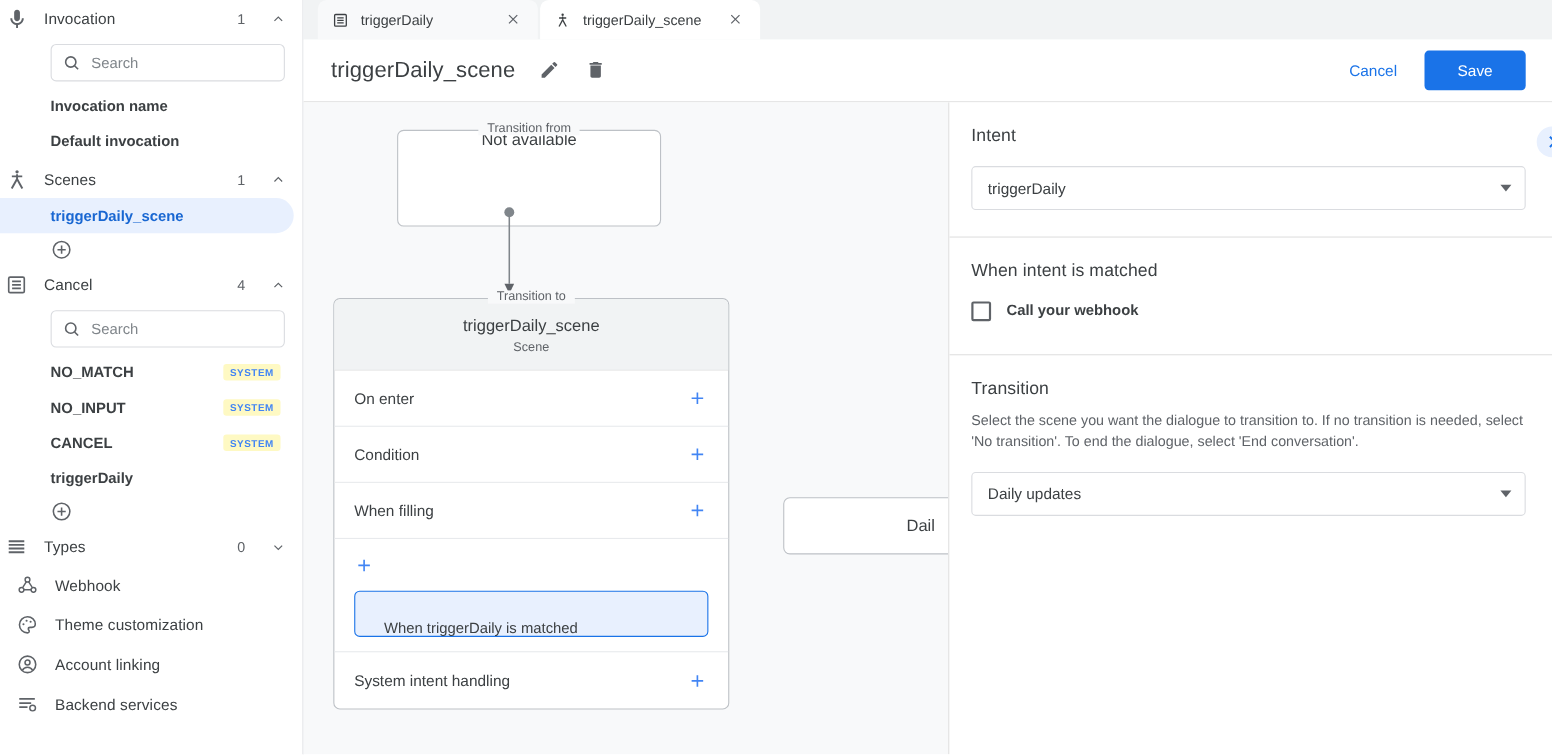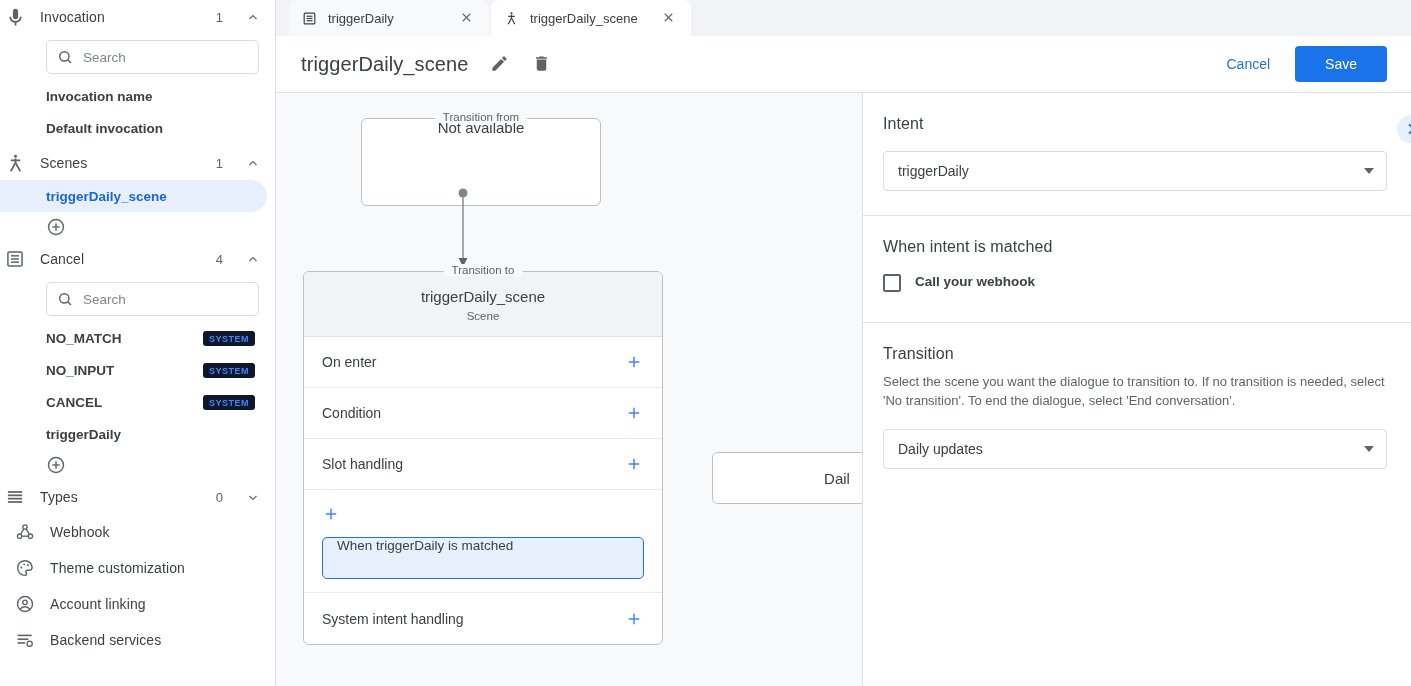--- a/index.html
+++ b/index.html
@@ -48,21 +48,21 @@
   .nav-item {
     display: flex; align-items: center;
     height: 32px; margin: 0 8px 0 0;
     padding-left: 46px; padding-right: 12px;
     font-size: 13.5px; font-weight: bold; color: #3c4043;
     cursor: pointer; border-radius: 0 16px 16px 0;
   }
   .nav-item.selected { background: #e8f0fe; color: #1967d2; }
   .nav-item .ni-label { flex: 1; }
   .sys-badge {
-    background: #0f172a; color: #4285f4;
+    background: #fef9c3; color: #4285f4;
     font-size: 9px; font-weight: bold; letter-spacing: .5px;
     padding: 3px 6px 2px; border-radius: 3px;
   }
   .add-row { padding-left: 46px; height: 30px; display: flex; align-items: center; }
   .add-btn { width: 20px; height: 20px; color: #5f6368; cursor: pointer; display: flex; }
 
   .nav-link-row {
     display: flex; align-items: center;
     height: 36px; padding: 0 16px 0 14px; gap: 14px; cursor: pointer;
   }
@@ -160,22 +160,22 @@
     font-size: 14px; color: #3c4043;
   }
   .scene-row:last-child { border-bottom: none; }
   .scene-row .sr-label { flex: 1; }
   .plus-ic { color: #4285f4; width: 18px; height: 18px; cursor: pointer; display: flex; }
   .scene-section { border-bottom: 1px solid #e8eaed; }
   .scene-section .scene-row { border-bottom: none; height: 47px; }
   .handler-chip {
     margin: 0 18px 13px; height: 42px;
     border: 1px solid #1a73e8; border-radius: 5px;
-    background: #e8f0fe; display: flex; align-items: flex-start;
-    padding-left: 14px; font-size: 13.5px; color: #3c4043;
+    background: #e8f0fe; display: flex; align-items: flex-end;
+    padding-left: 26px; font-size: 13.5px; color: #3c4043;
     position: relative; cursor: pointer;
   }
 
   #node-daily {
     left: 436px; top: 359px; width: 250px; height: 52px;
     background: #ffffff;
     display: flex; align-items: center; justify-content: center;
   }
   #node-daily .node-title { font-size: 15px; color: #3c4043; white-space: nowrap; }
 
@@ -499,21 +499,21 @@
           <div class="scene-row">
             <span class="sr-label">Condition</span>
             <span class="plus-ic">
               <svg width="18" height="18" viewBox="0 0 24 24" fill="none" stroke="currentColor" stroke-width="2">
                   <line x1="12" y1="5" x2="12" y2="19"></line>
                   <line x1="5" y1="12" x2="19" y2="12"></line>
                 </svg>
             </span>
           </div>
           <div class="scene-row">
-            <span class="sr-label">Slot handling</span>
+            <span class="sr-label">When filling</span>
             <span class="plus-ic">
               <svg width="18" height="18" viewBox="0 0 24 24" fill="none" stroke="currentColor" stroke-width="2">
                   <line x1="12" y1="5" x2="12" y2="19"></line>
                   <line x1="5" y1="12" x2="19" y2="12"></line>
                 </svg>
             </span>
           </div>
 
           <div class="scene-section">
             <div class="scene-row">

